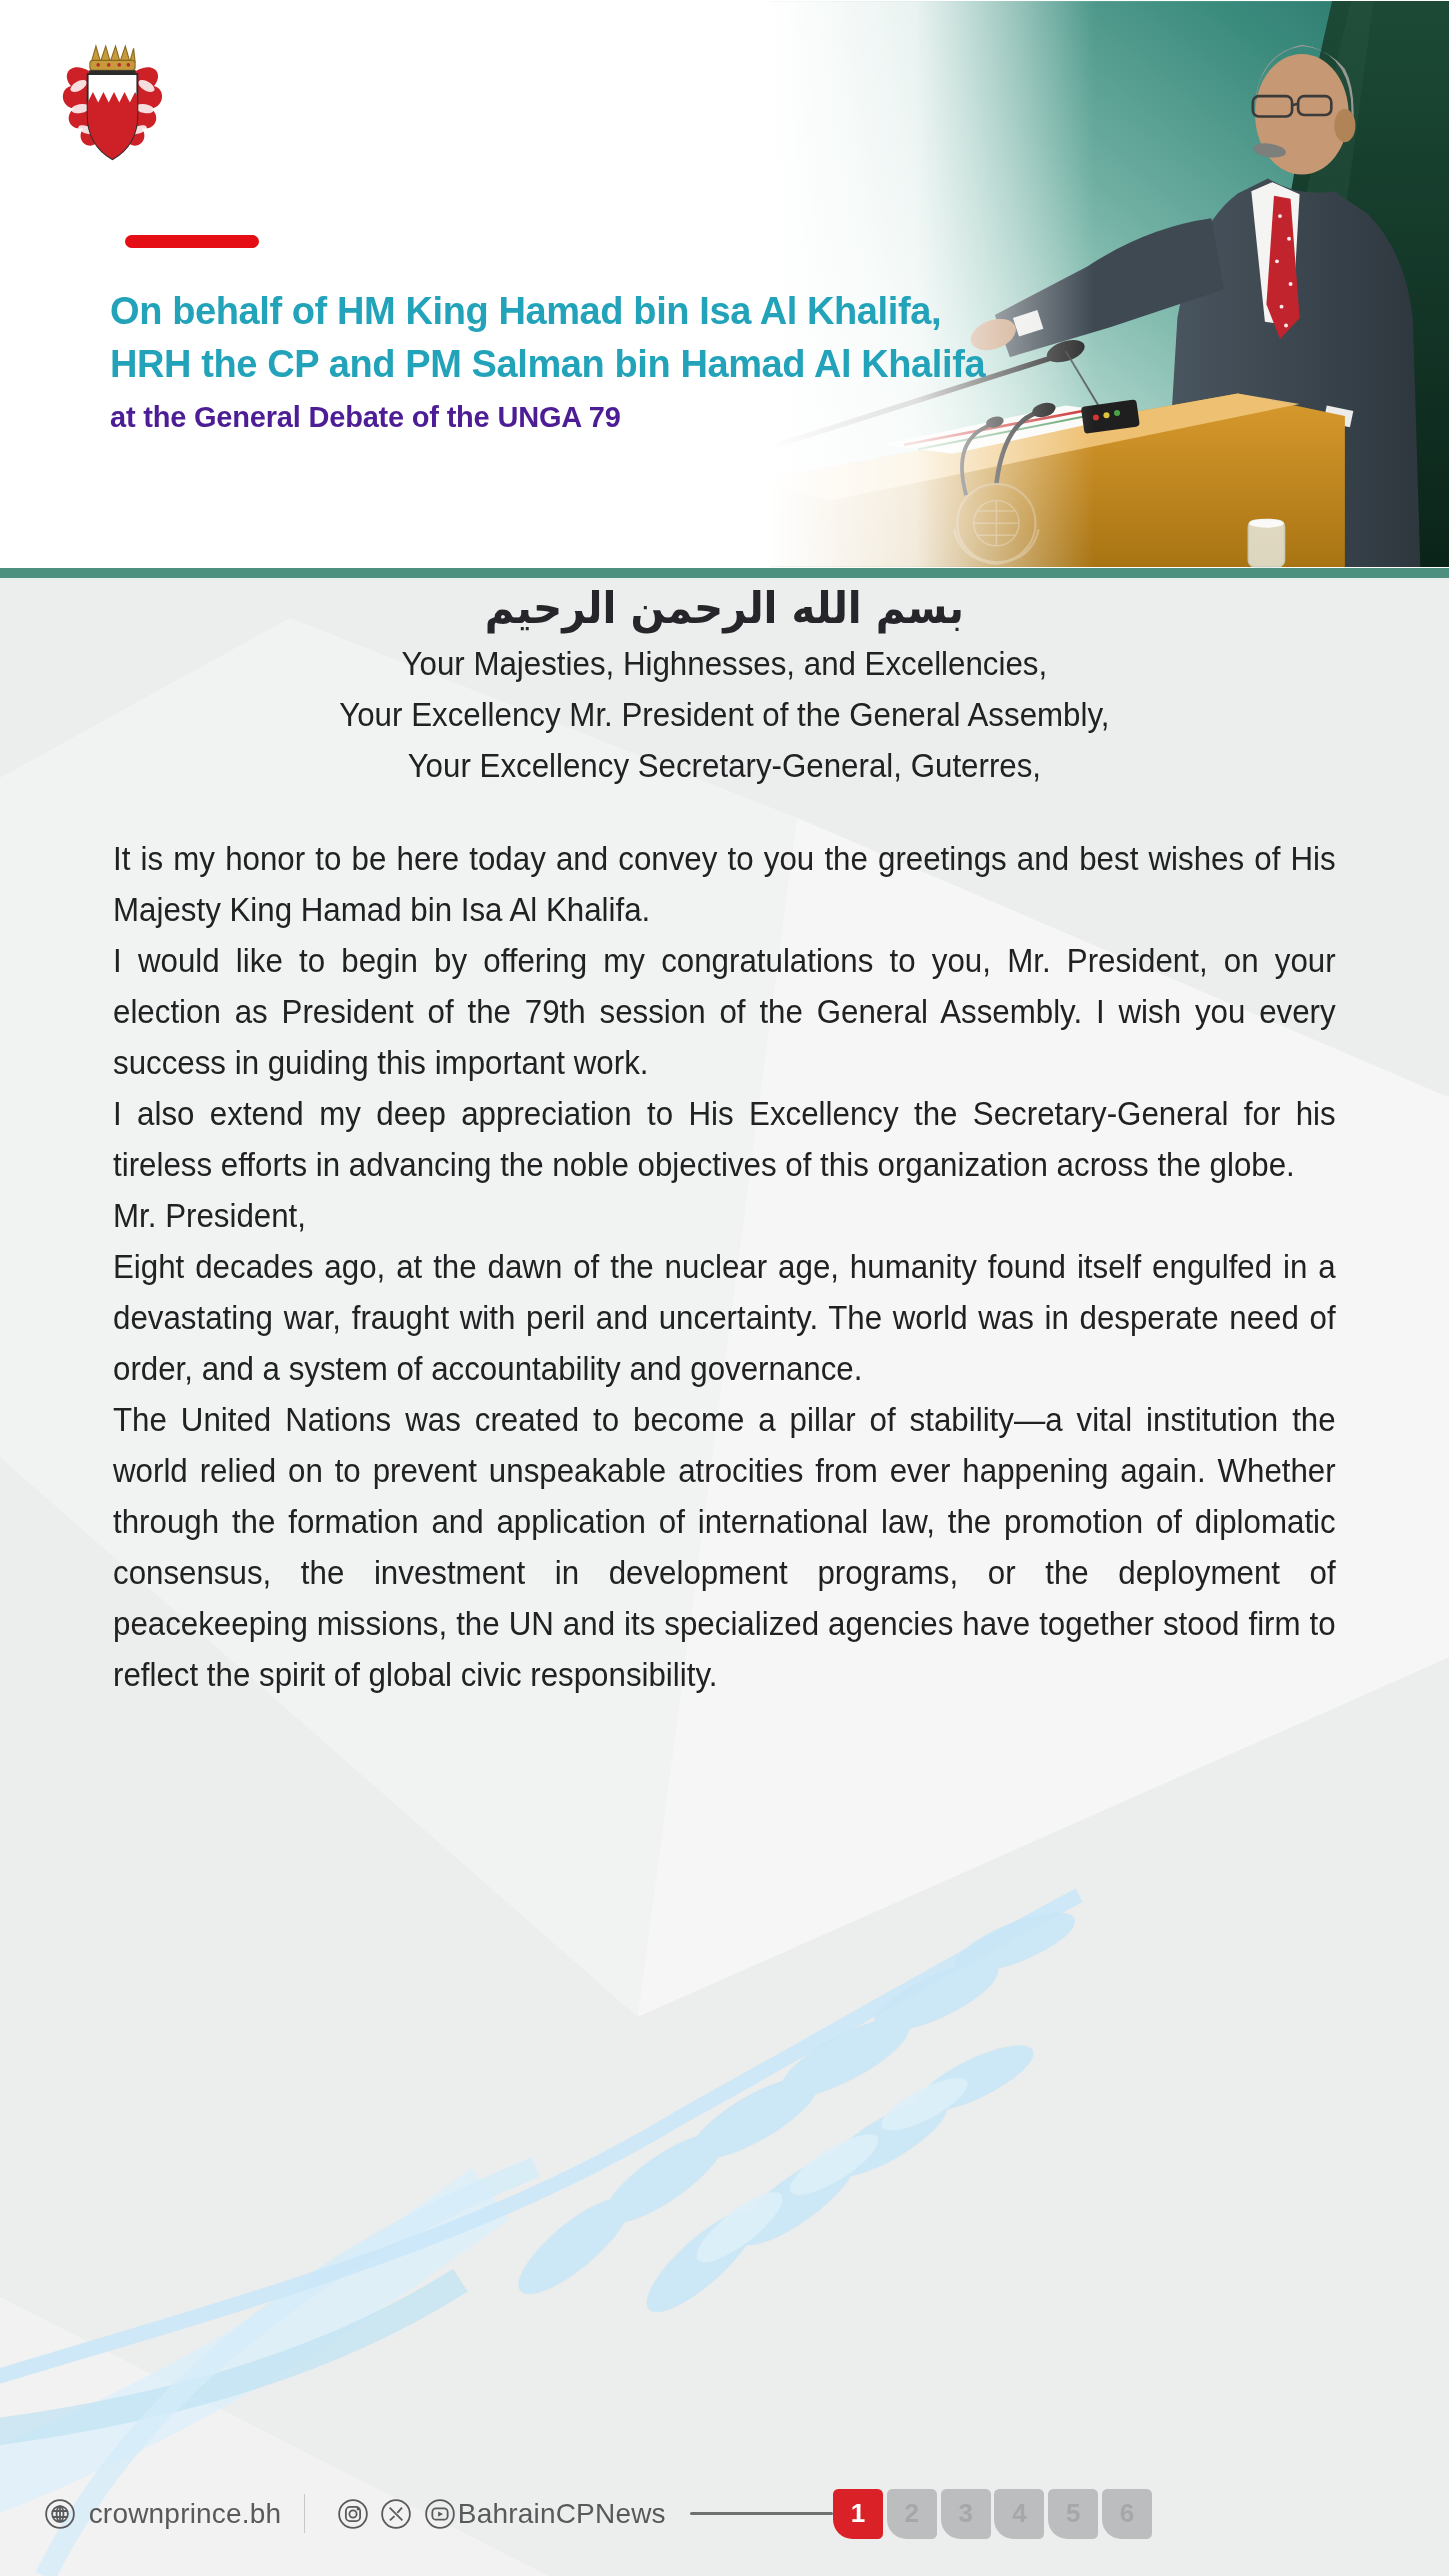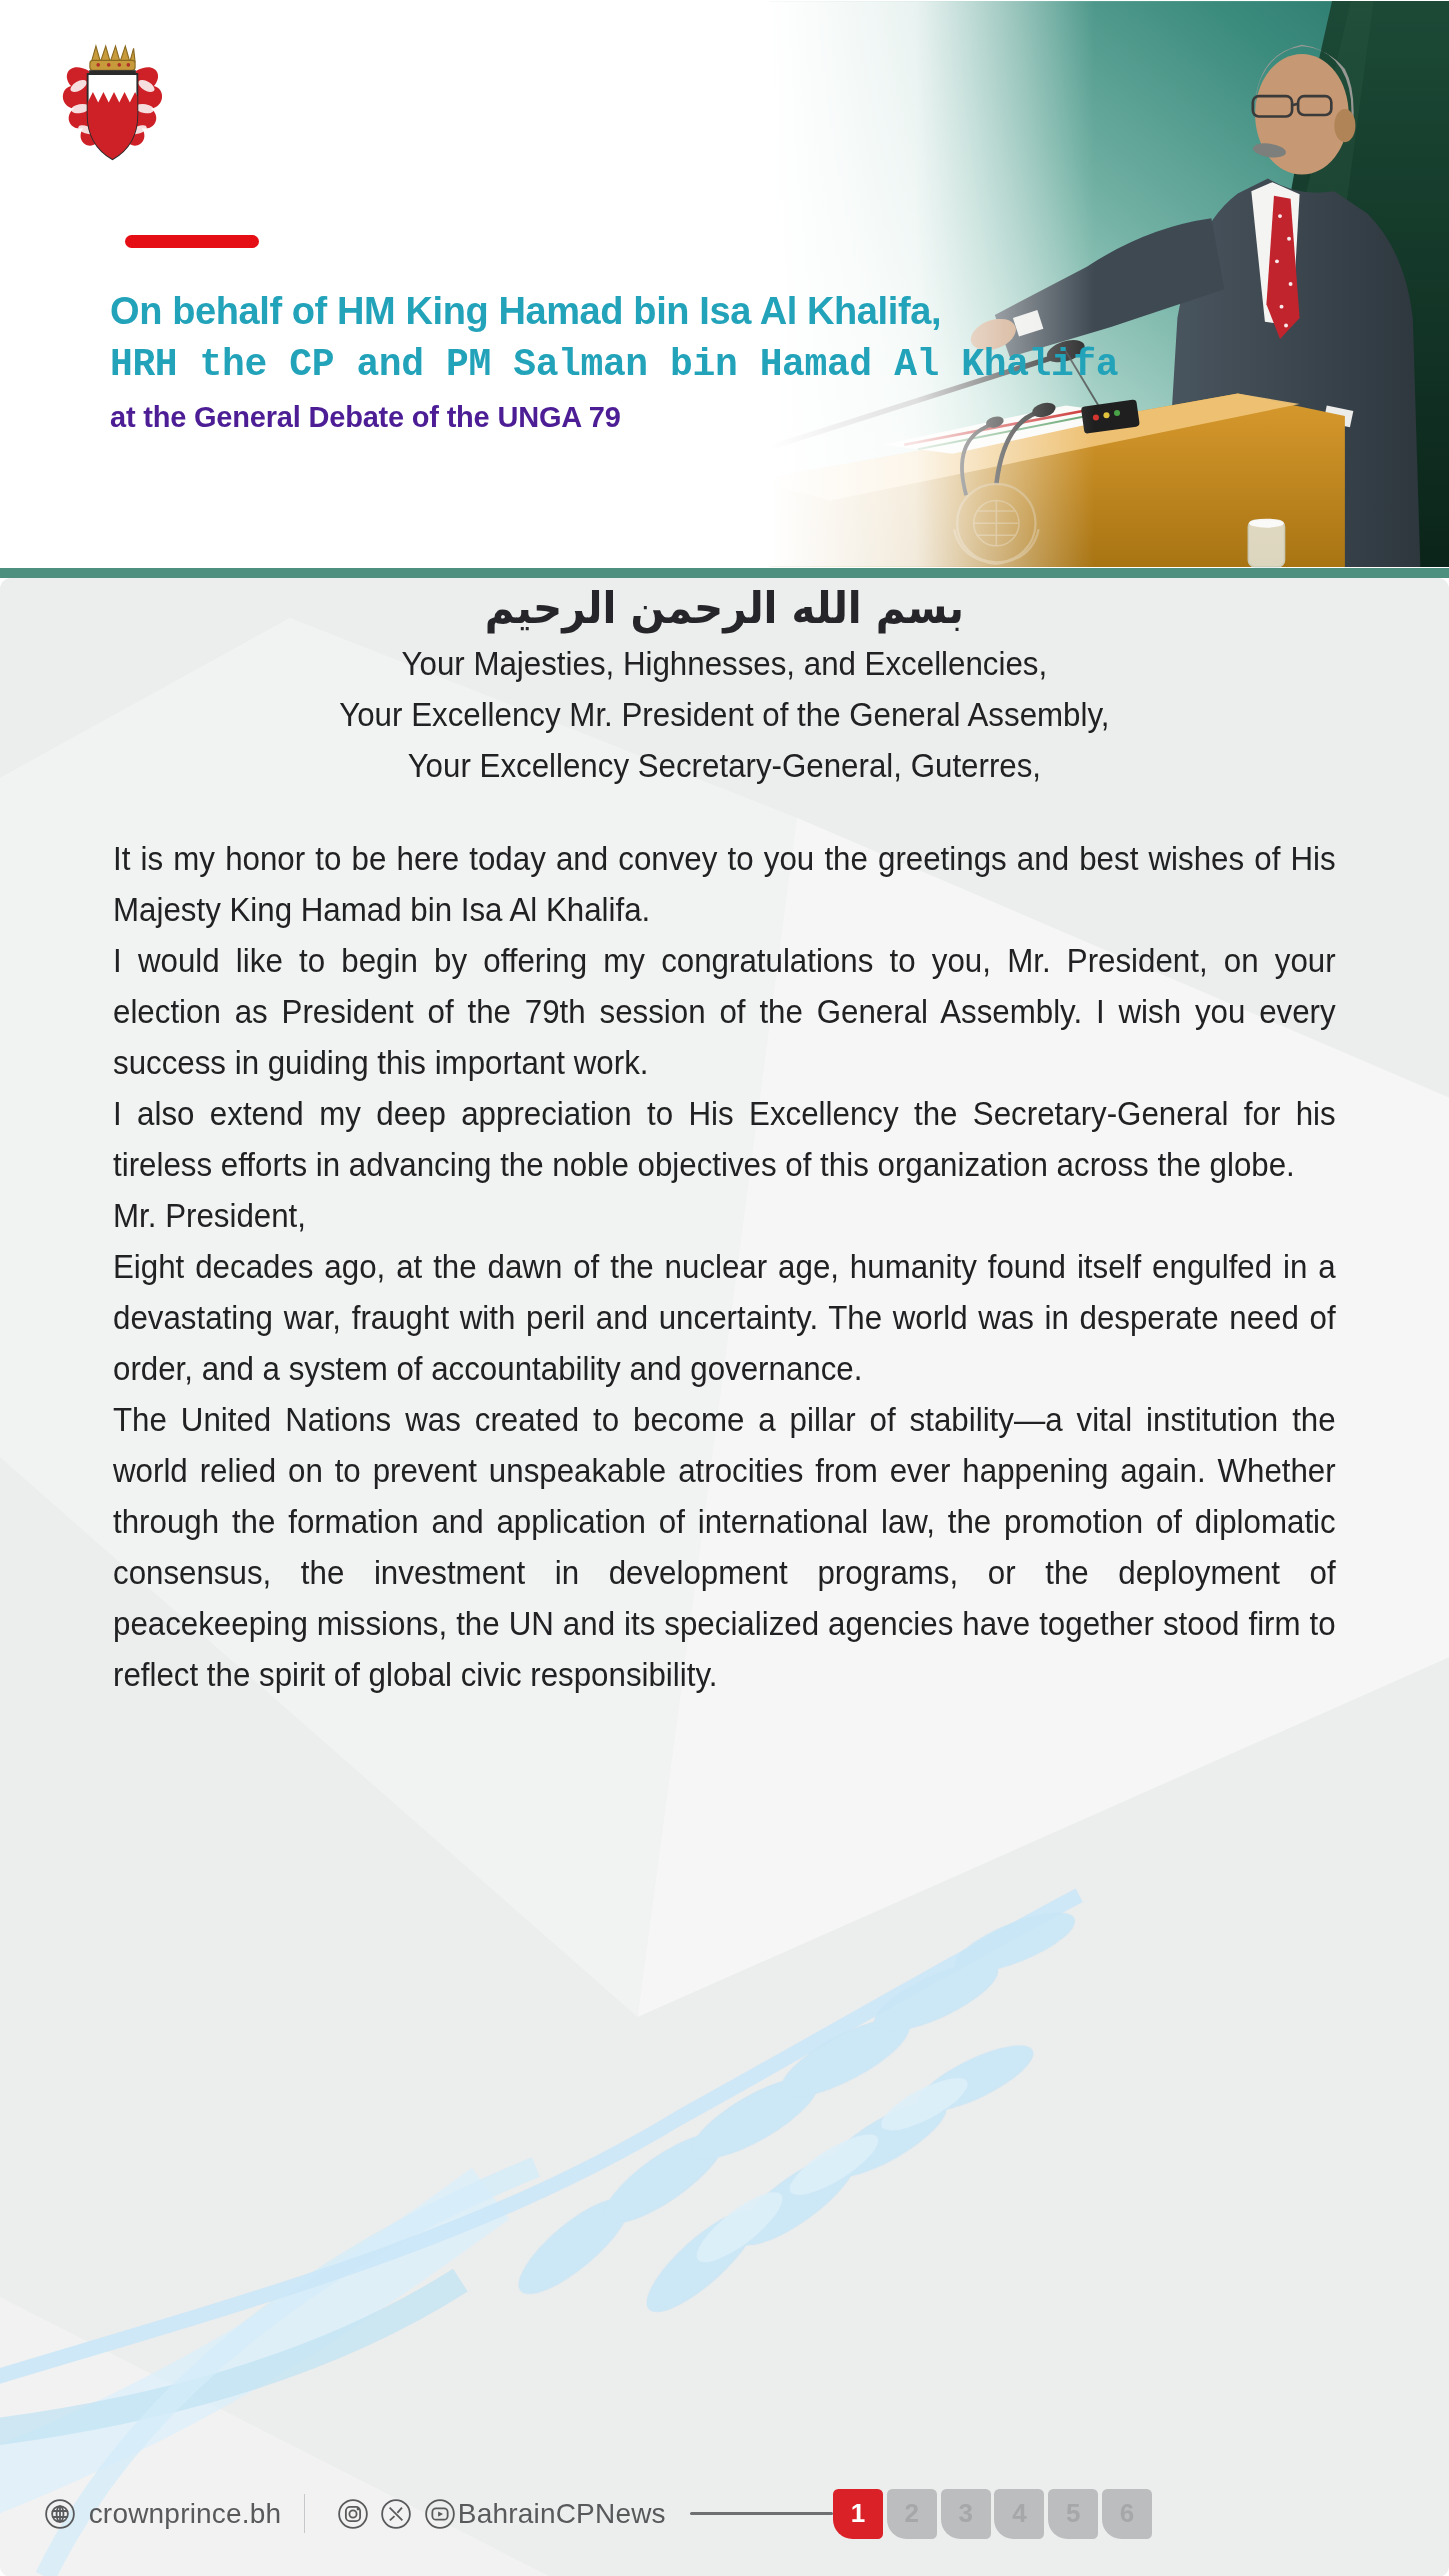--- a/index.html
+++ b/index.html
@@ -11,21 +11,21 @@
   .photo{position:absolute;top:0;right:0;width:679px;height:568px;z-index:1;}
   .crest{position:absolute;left:56px;top:38px;width:113px;height:142px;z-index:2;}
   .accent-line{position:absolute;left:125px;top:235px;width:134px;height:13px;border-radius:6.8px;z-index:2;}
   .title-block{position:absolute;left:110px;top:285px;z-index:2;}
   .title-line{font-size:38px;line-height:53px;font-weight:bold;letter-spacing:-0.4px;}
   .subtitle{margin-top:9.8px;font-size:29px;font-weight:bold;color:#4c1d95;letter-spacing:-0.2px;}
 
   .teal-divider{position:relative;width:1449px;height:9.8px;z-index:3;}
 
   
-  .main{position:relative;width:1449px;height:1999px;background:#ECEDED;z-index:0;border-radius:11px;}
+  .main{position:relative;width:1449px;height:1999px;background:#ECEDED;z-index:0;}
   .facet{position:absolute;left:0;top:0;width:100%;height:100%;pointer-events:none;}
   .facet.a{background:rgba(255,255,255,0.5);
            clip-path:polygon(44% 72%,100% 54%,100% 26%,55% 12%);}
   .facet.b{background:rgba(255,255,255,0.28);
            clip-path:polygon(0 44%,44% 72%,55% 12%,20% 2%,0 10%);}
   .facet.c{background:rgba(255,255,255,0.30);
            clip-path:polygon(0 86%,38% 100%,0 100%);}
   .swoosh{position:absolute;left:0;top:966px;width:1283px;height:1033px;pointer-events:none;}
 
   .prose{position:relative;z-index:2;margin-left:113px;width:1329px;
@@ -174,21 +174,21 @@
         <circle cx="96" cy="34" r="2.4" fill="#B23028"></circle>
       <rect x="44" y="41" width="62" height="5" fill="#2B2B2B"></rect>
       <path d="M42,46 L108,46 L108,100 Q108,140 75,159 Q42,140 42,100 Z" fill="#ffffff" stroke="#2B2B2B" stroke-width="2.5"></path>
       <path d="M42,84 L49,70 L56,84 L63,70 L70,84 L77,70 L84,84 L91,70 L98,84 L105,70 L108,76 L108,100 Q108,140 75,159 Q42,140 42,100 Z" fill="#CE2127"></path>
     </svg>
 
     <div class="accent-line" style="background: rgb(229, 14, 21);"></div>
 
     <div class="title-block">
       <div class="title-line" style="color: rgb(34, 163, 185);">On behalf of HM King Hamad bin Isa Al Khalifa,</div>
-      <div class="title-line" style="color: rgb(34, 163, 185); font-family: Liberation Mono, monospace;">HRH the CP and PM Salman bin Hamad Al Khalifa</div>
+      <div class="title-line" style="color: rgb(34, 163, 185);">HRH the CP and PM Salman bin Hamad Al Khalifa</div>
       <div class="subtitle">at the General Debate of the UNGA 79</div>
     </div>
   </div>
 
   <div class="teal-divider" style="background: rgb(77, 144, 128);"></div>
 
   <div class="main" style="background: rgb(236, 237, 237);">
     <div class="facet b"></div>
     <div class="facet a"></div>
     <div class="facet c"></div>

